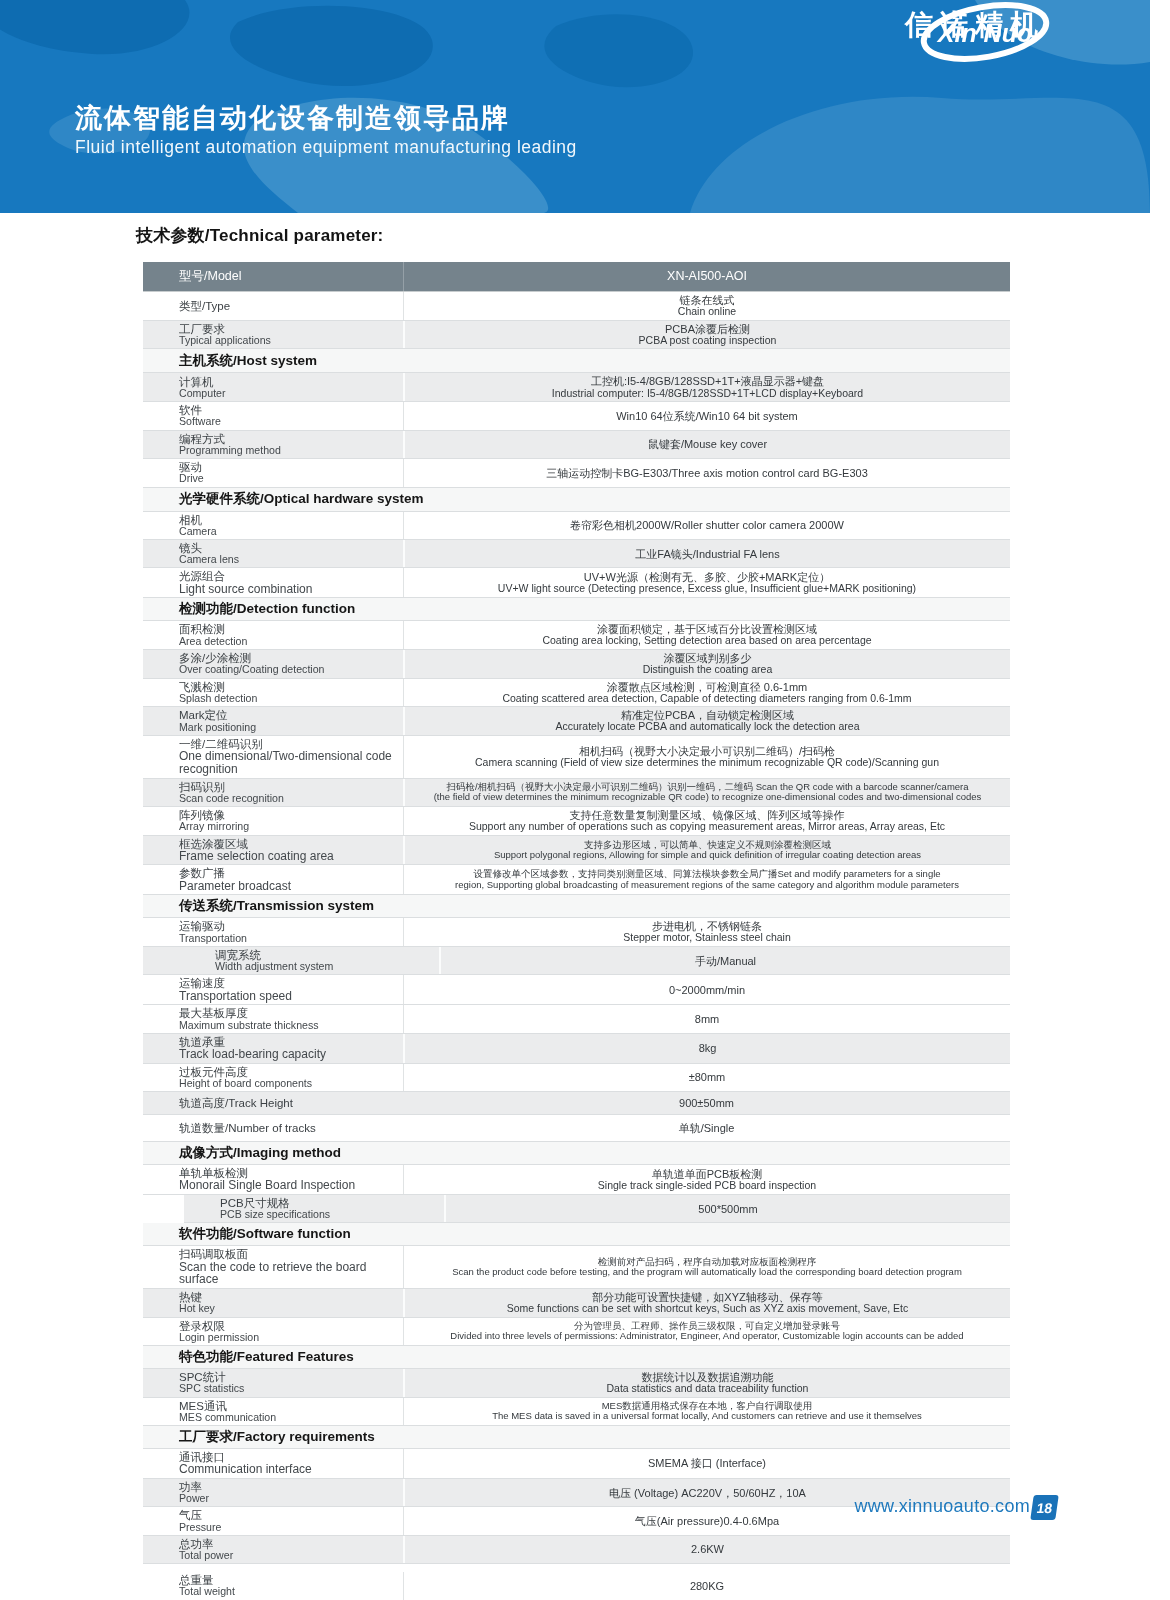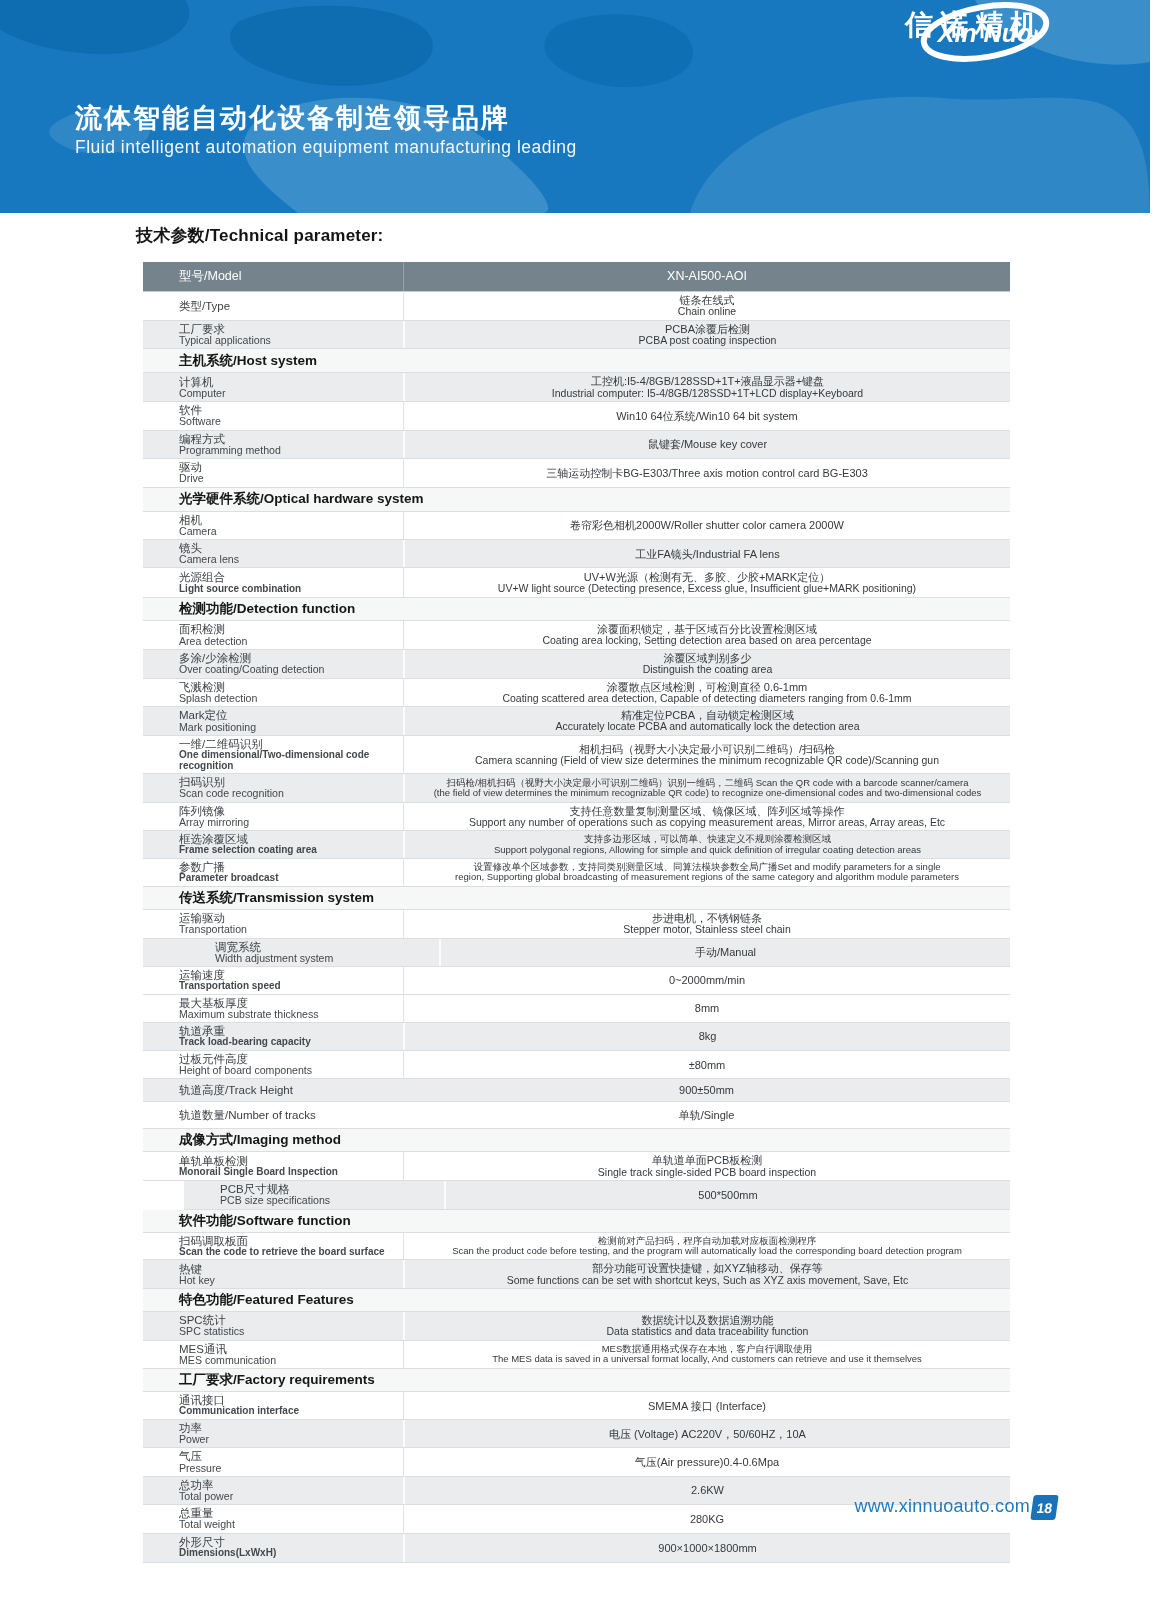--- a/index.html
+++ b/index.html
@@ -15,21 +15,21 @@
   .logo{position:absolute;left:905px;top:2px;width:170px;text-align:left;color:#fff;}
   .logo-sub{font-size:28px;font-weight:bold;letter-spacing:7px;margin-top:4px;white-space:nowrap;}
   
   .page-title{position:absolute;left:136px;top:224px;font-size:17px;font-weight:bold;color:#141414;letter-spacing:.2px;}
   
   .tbl{position:absolute;left:143px;top:262px;width:867px;}
   .row{display:flex;align-items:stretch;border-bottom:1px solid #dbdee0;background:#fff;}
   .row .lab{width:260px;box-sizing:border-box;padding:2px 4px 2px 36px;display:flex;flex-direction:column;justify-content:center;line-height:1.06;}
   .row .lab .cn{font-size:11.5px;color:#3c4145;}
   .row .lab .en{font-size:10.6px;color:#43484c;}
-  .row.ensmall .lab .en{font-size:10px;font-weight:bold;}
+  .row.ensmall .lab .en{font-size:12px;}
   .row .val{flex:1;box-sizing:border-box;border-left:1px solid #e0e3e4;display:flex;flex-direction:column;justify-content:center;text-align:center;padding:2px 6px;line-height:1.1;}
   .row .val div{font-size:11px;color:#34393d;white-space:nowrap;}
   .row .val div + div{font-size:10.5px;}
   .row.small .val div{font-size:9.5px;}
   .row.gray{background:#ebeced;}
   .row.gray .val{border-left:2px solid #fbfcfc;}
   .row.nodiv .val{border-left:none;}
   .row.model{background:#75838c;border-bottom:1px solid #c7ccce;}
   .row.model .lab .cn{color:#fff;font-size:12.5px;font-weight:normal;}
   .row.model .val{border-left:1px solid #95a0a7;}
@@ -359,20 +359,30 @@
     <div class="row gray" style="min-height: 26px;">
       <div class="lab">
         <div class="cn">热键</div>
         <div class="en">Hot key</div>
       </div>
       <div class="val">
         <div>部分功能可设置快捷键，如XYZ轴移动、保存等</div>
         <div>Some functions can be set with shortcut keys, Such as XYZ axis movement, Save, Etc</div>
       </div>
     </div>
+    <div class="row small" style="min-height: 26px;">
+      <div class="lab">
+        <div class="cn">登录权限</div>
+        <div class="en">Login permission</div>
+      </div>
+      <div class="val">
+        <div>分为管理员、工程师、操作员三级权限，可自定义增加登录账号</div>
+        <div>Divided into three levels of permissions: Administrator, Engineer, And operator, Customizable login accounts can be added</div>
+      </div>
+    </div>
     <div class="srow" style="min-height: 22px;">特色功能/Featured Features</div>
     <div class="row gray" style="min-height: 22px;">
       <div class="lab">
         <div class="cn">SPC统计</div>
         <div class="en">SPC statistics</div>
       </div>
       <div class="val">
         <div>数据统计以及数据追溯功能</div>
         <div>Data statistics and data traceability function</div>
       </div>
@@ -417,21 +427,21 @@
     </div>
     <div class="row gray" style="min-height: 24px;">
       <div class="lab">
         <div class="cn">总功率</div>
         <div class="en">Total power</div>
       </div>
       <div class="val">
         <div>2.6KW</div>
       </div>
     </div>
-    <div class="row" style="min-height: 24px;">
+    <div class="row" style="min-height: 24px; margin-top: 8px;">
       <div class="lab">
         <div class="cn">总重量</div>
         <div class="en">Total weight</div>
       </div>
       <div class="val">
         <div>280KG</div>
       </div>
     </div>
     <div class="row gray ensmall" style="min-height: 28px;">
       <div class="lab">

